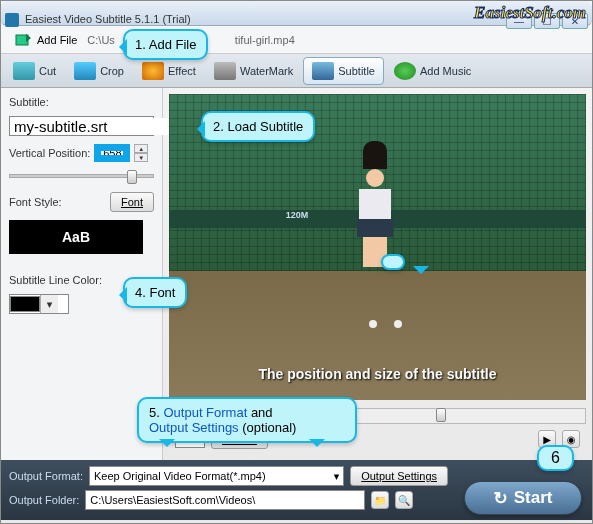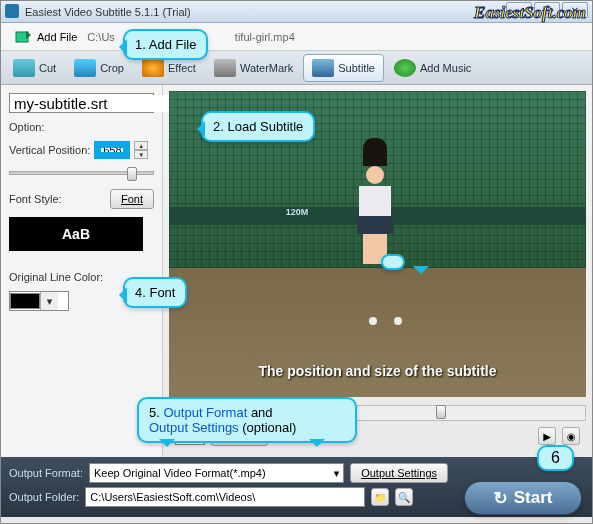--- a/index.html
+++ b/index.html
@@ -1,18 +1,18 @@
 <!DOCTYPE html>
 <html><head>
 <meta charset="utf-8">
 <style>
 * { box-sizing: border-box; margin: 0; padding: 0; font-family: Tahoma, Arial, sans-serif; }
 body { background: #d8d8d8; width: 593px; height: 524px; overflow: hidden; }
 .window { width: 593px; height: 524px; background: linear-gradient(#f5f5f5,#e8e8e8); border: 1px solid #888; position: relative; }
-.titlebar { height: 22px; background: linear-gradient(#e9f0f8,#c9d9ea); border-bottom: 1px solid #9ab; display: flex; align-items: flex-end; padding: 4px 4px; font-size: 11px; color: #333; }
+.titlebar { height: 22px; background: linear-gradient(#e9f0f8,#c9d9ea); border-bottom: 1px solid #9ab; display: flex; align-items: flex-start; padding: 12px 4px; font-size: 11px; color: #333; border-radius: 6px; }
 .titlebar .ticon { width: 14px; height: 14px; background: #27a; border-radius: 2px; margin-right: 6px; }
 .titlebar .spacer { flex: 1; }
 .winbtns { display: flex; gap: 2px; }
 .winbtn { width: 26px; height: 16px; background: linear-gradient(#eef,#cde); border: 1px solid #7aa; border-radius: 2px; display: flex; align-items: center; justify-content: center; font-size: 10px; color: #246; cursor: pointer; }
 .toolbar1 { height: 28px; background: #f4f6f8; border-bottom: 1px solid #ccc; display: flex; align-items: center; padding: 0 6px; font-size: 11px; }
 .addfile-btn { display: flex; align-items: center; gap: 4px; padding: 2px 6px; cursor: pointer; }
 .iconbox { width: 20px; height: 20px; display: inline-flex; align-items: center; justify-content: center; }
 .path { color: #666; margin-left: 4px; }
 .tabs { height: 34px; background: linear-gradient(#e3e9ef,#d0d8e0); border-bottom: 1px solid #aaa; display: flex; align-items: center; padding: 0 4px; gap: 2px; font-size: 11px; }
 .tab { display: flex; align-items: center; gap: 4px; padding: 4px 8px; border-radius: 4px; cursor: pointer; color: #234; }
@@ -128,43 +128,43 @@
         <span>Subtitle</span>
       </div>
     <div class="tab">
         <div class="tabicon" style="background:radial-gradient(#5c5,#282);border-radius:50%"></div>
         <span>Add Music</span>
       </div>
   </div>
 
   <div class="main">
     <div class="side">
+      <div class="lbl">Subtitle:</div>
       <div class="combo">
         <input value="my-subtitle.srt" style="">
         <div class="dd">▾</div>
       </div>
-      <div class="lbl">Option:</div>
       <div class="row">
         <span>Vertical Position:</span>
         <input class="numfield" value="658" style="">
         <div class="spinbtns">
           <div class="spin">▲</div>
           <div class="spin">▼</div>
         </div>
       </div>
       <div class="slider-track">
           <div class="slider-thumb" style="left:82%"></div>
         </div>
       <div class="row" style="margin-top:6px">
         <span>Font Style:</span>
         <div style="flex:1"></div>
         <button class="btn">Font</button>
       </div>
       <div class="preview-box">AaB</div>
-      <div class="lbl" style="margin-top:12px">Original Line Color:</div>
+      <div class="lbl" style="margin-top:12px">Subtitle Line Color:</div>
       <div class="combo" style="width:60px">
         <div class="swatch"></div>
         <div class="dd">▾</div>
       </div>
     </div>
 
     <div class="viewer">
       <div class="video">
         <div class="scene">
           <div class="fence"></div>

